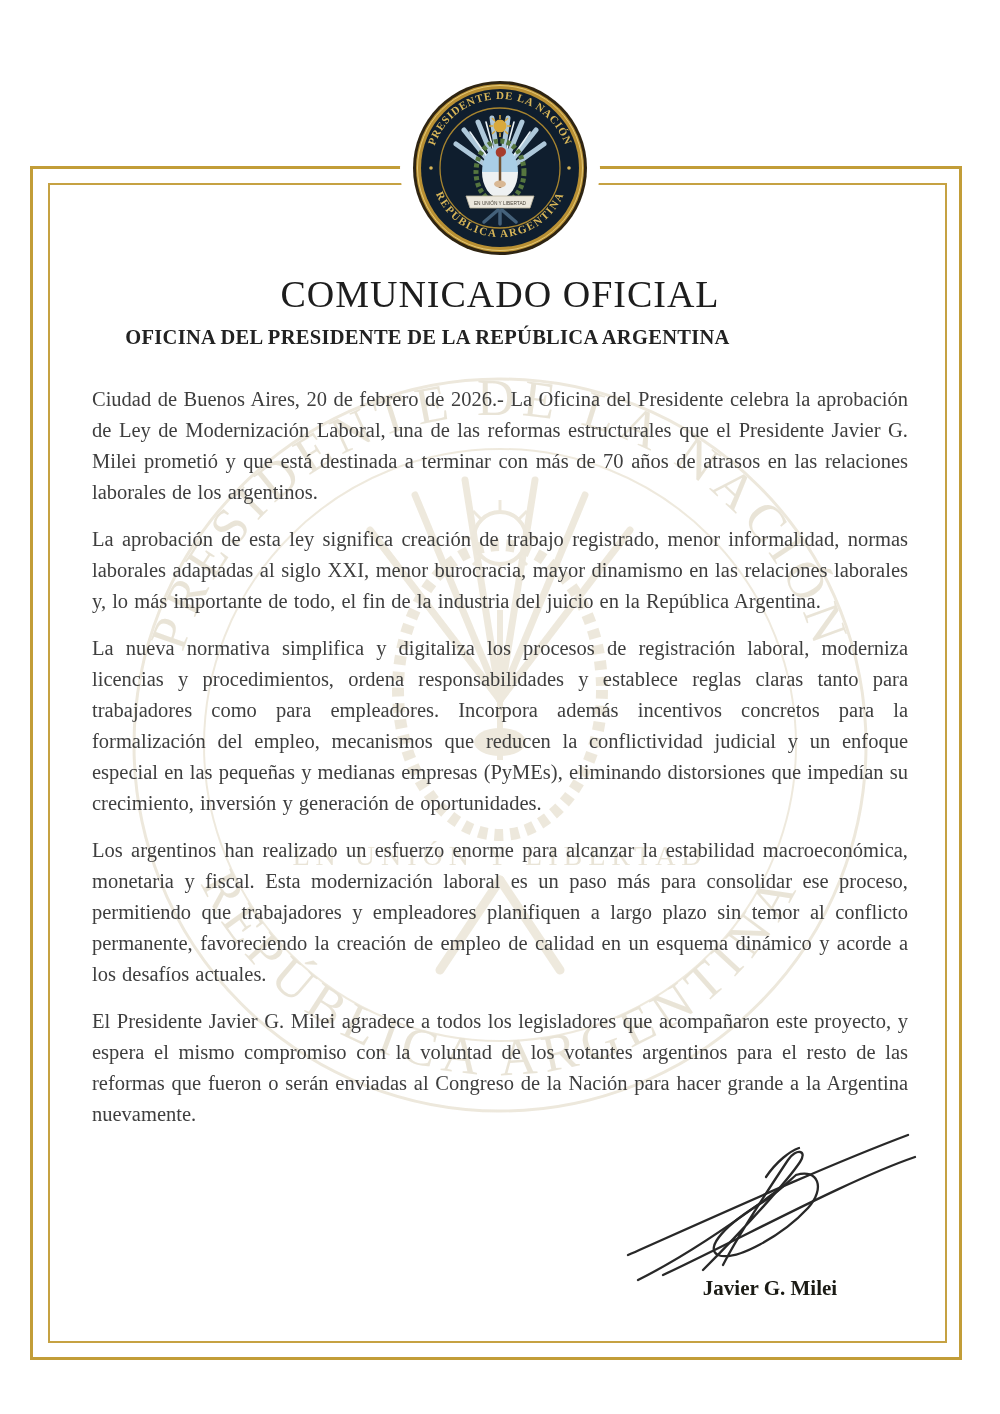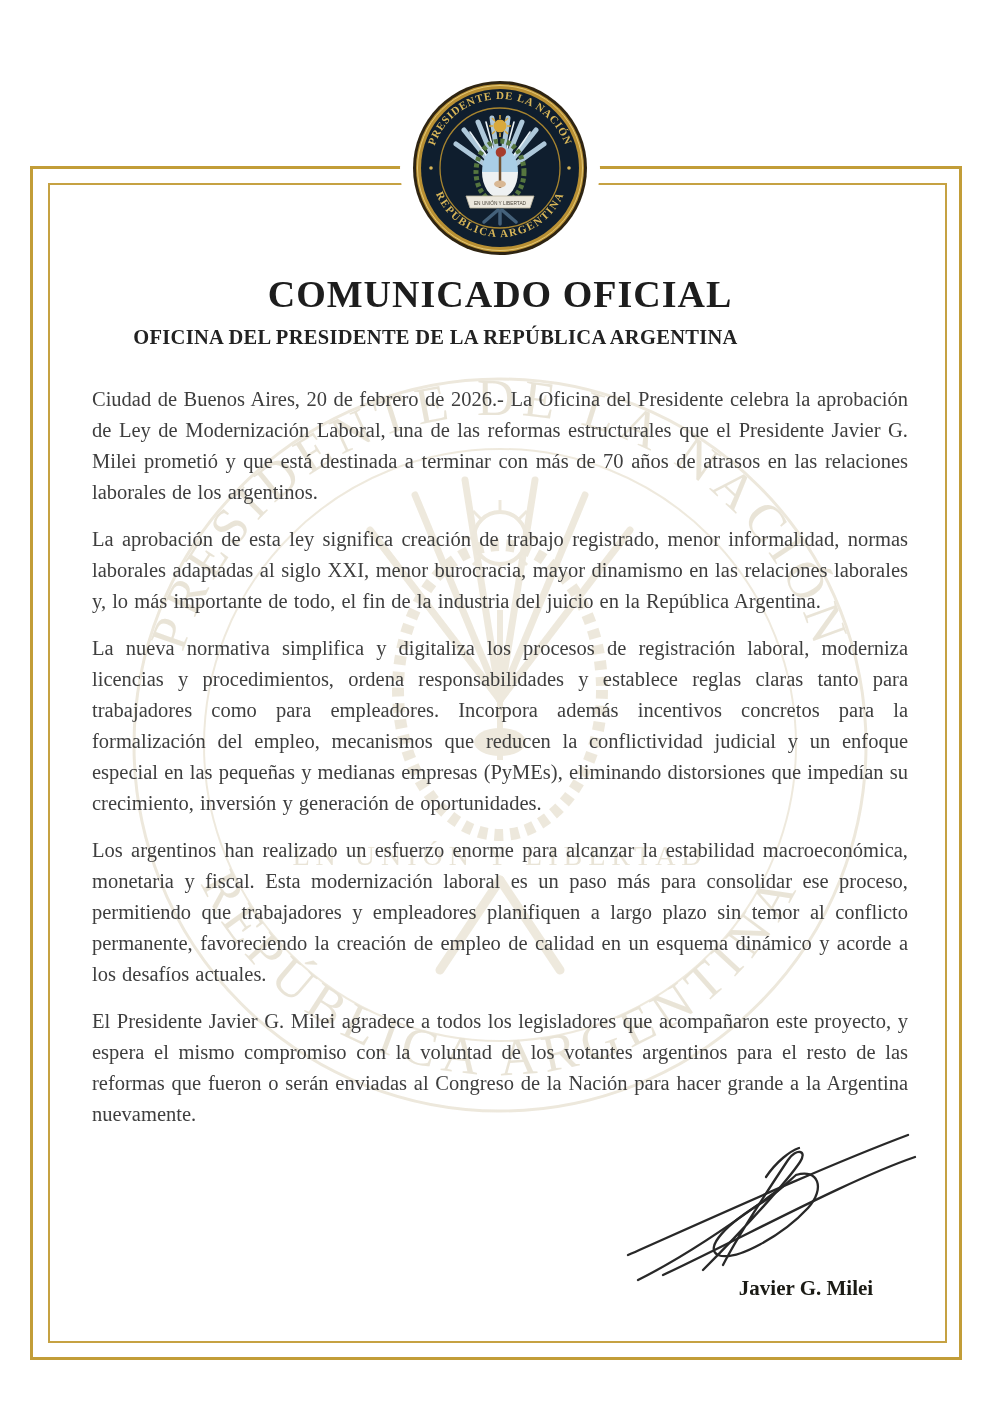--- a/index.html
+++ b/index.html
@@ -20,38 +20,38 @@
     background:#ffffff;border-radius:50%;display:flex;align-items:center;justify-content:center;
     z-index:3;
   }
   .watermark{
     position:absolute;left:115px;top:360px;width:770px;height:770px;
     z-index:0;pointer-events:none;
   }
   .content{position:absolute;left:0;top:0;width:1000px;z-index:2;}
   .title{
     position:absolute;left:0;top:272px;width:1000px;text-align:center;
-    font-size:38px;font-weight:bold;color:#1d1d1d;letter-spacing:1px;margin:0;
+    font-size:38px;font-weight:normal;color:#1d1d1d;letter-spacing:1px;margin:0;
   }
   .subtitle{
-    position:absolute;left:8px;top:326px;width:855px;text-align:center;
+    position:absolute;left:0;top:326px;width:855px;text-align:center;
     font-size:20.5px;font-weight:bold;color:#222222;letter-spacing:0.3px;margin:0;
   }
   .paragraphs{
     position:absolute;left:92px;top:368px;width:816px;
   }
   .paragraphs p{
     margin:16px 0 10px 0;font-size:20.5px;line-height:31px;color:#3e3e3e;
     text-align:justify;text-justify:inter-word;word-spacing:1px;
   }
   .signature-svg{
     position:absolute;left:618px;top:1122px;width:300px;height:164px;z-index:2;
   }
   .sign-block{
-    position:absolute;left:656px;top:1276px;width:300px;text-align:center;z-index:2;
+    position:absolute;left:620px;top:1276px;width:300px;text-align:center;z-index:2;
     color:#1b1b15;font-weight:bold;font-size:21px;line-height:25px;
   }
   .seal-ring-text{font-family:"Liberation Serif",serif;font-weight:bold;fill:#d8b658;}
   .wm-text{font-family:"Liberation Serif",serif;fill:#e6e0d1;}
 </style>
 </head>
 <body>
 
 <div class="page">
 

